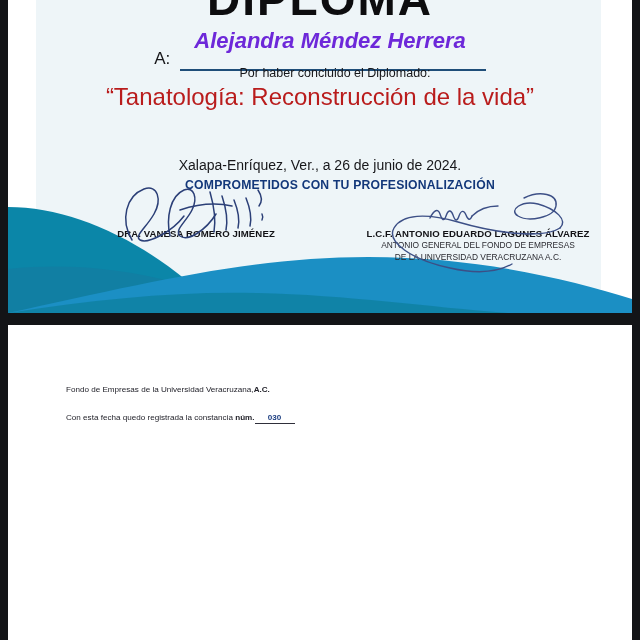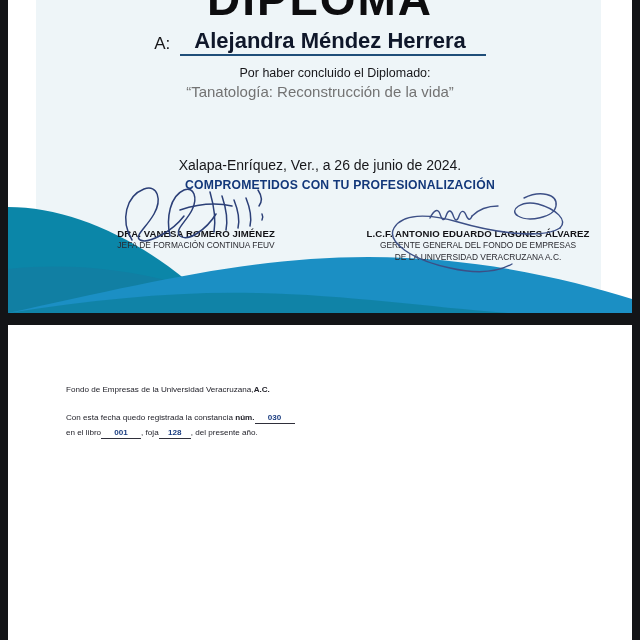--- a/index.html
+++ b/index.html
@@ -86,44 +86,45 @@
   .name-label {
     font-size: 17px;
     color: #17171a;
     margin-right: 10px;
     padding-bottom: 2px;
     font-weight: 400;
   }
   .name-value {
     font-size: 22px;
     font-weight: 700;
-    color: #0f172a;
+    color: #6d28d9;
     border-bottom: 2px solid #1f4e79;
-    padding: 0 20px 1px 14px;
+    padding: 0 20px 16px 14px;
     line-height: 1.15;
     white-space: nowrap;
+    font-style: italic;
   }
 
   .line-sub1 {
     position: absolute;
     left: 15px;
     top: 66px;
     width: 624px;
     text-align: center;
     font-size: 12.5px;
     color: #17171a;
   }
   .course-title {
     position: absolute;
     left: 0;
     top: 83px;
     width: 624px;
     text-align: center;
-    font-size: 15px;
-    color: #737373;
+    font-size: 24px;
+    color: #b91c1c;
     font-weight: 400;
   }
   .body-par {
     position: absolute;
     left: 38px;
     top: 113px;
     width: 548px;
     text-align: center;
     font-size: 11.6px;
     line-height: 1.55;
@@ -270,57 +271,53 @@
             <path d="M70,30 C88,24 104,22 122,26"></path>
             <path d="M100,12 C104,26 106,40 104,52"></path>
             <path d="M112,16 C116,28 118,40 116,50"></path>
             <path d="M124,20 C128,30 130,40 128,48"></path>
             <path d="M136,18 C140,28 142,38 140,46"></path>
             <path d="M148,10 C152,16 152,22 149,26"></path>
             <path d="M152,34 C153,36 153,38 152,40"></path>
           </g>
         </svg>
         <div class="sig-name">DRA. VANESA ROMERO JIMÉNEZ</div>
-        <div class="sig-role">JEFA DE FORMACIÓN CONTINUA FEUV</div>
       </div>
 
       <div class="sig-block sig-right">
         <svg class="sig-scribble" style="left:34px; top:-40px;" width="230" height="96" viewBox="0 0 230 96">
           <g fill="none" stroke="#3c4f86" stroke-width="1.4" stroke-linecap="round">
             <path d="M152,10 C168,2 186,6 184,18 C182,30 156,34 146,28 C136,22 150,12 166,16 C184,21 196,32 188,40"></path>
             <path d="M188,40 C170,52 120,44 86,34 C54,25 30,26 22,40 C14,54 40,72 78,80 C104,86 126,84 140,76"></path>
             <path d="M58,30 C62,22 66,20 68,26 C70,32 72,34 74,28 C76,22 79,21 81,27 C83,33 85,34 87,28 C89,22 92,22 94,27 C96,32 98,33 100,28"></path>
             <path d="M100,28 C106,22 116,18 126,18"></path>
           </g>
         </svg>
         <div class="sig-name">L.C.F. ANTONIO EDUARDO LAGUNES ÁLVAREZ</div>
-        <div class="sig-role">GERENTE GENERAL DEL FONDO DE EMPRESAS</div>
+        <div class="sig-role">ANTONIO GENERAL DEL FONDO DE EMPRESAS</div>
         <div class="sig-role">DE LA UNIVERSIDAD VERACRUZANA A.C.</div>
       </div>
 
     </div>
   </div>
 
   <div class="doc-bottom">
     <div class="doc-bottom-page">
 
       <div class="reg-block">
 
         <div class="reg-line">
           <span>Fondo de Empresas de la Universidad  Veracruzana,</span><span class="hd">A.C.</span>
         </div>
 
         <div class="reg-line">
           <span>Con esta fecha quedo registrada la constancia</span>
           <span class="hd">núm.</span><span class="blank b-num">030</span>
         </div>
 
-        <div class="reg-line">
-          <span>en el libro</span><span class="blank b-lib">001</span><span>, foja</span><span class="blank b-foja">128</span><span>, del presente año.</span>
-        </div>
 
 
       </div>
 
     </div>
   </div>
 
 </div>
 
 </body></html>

